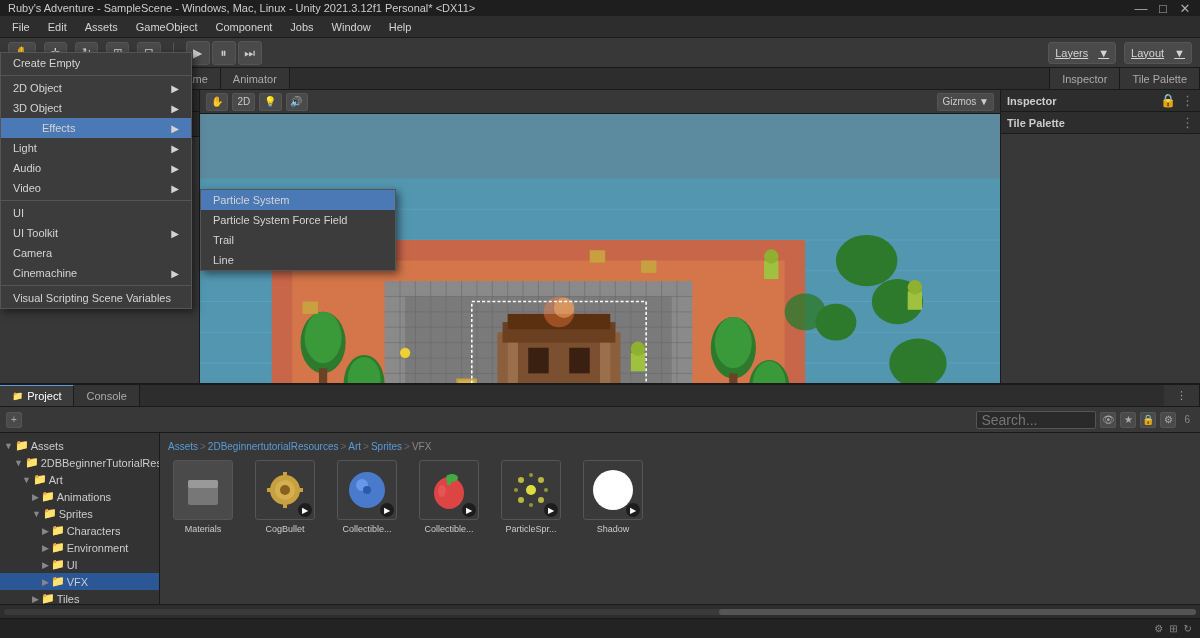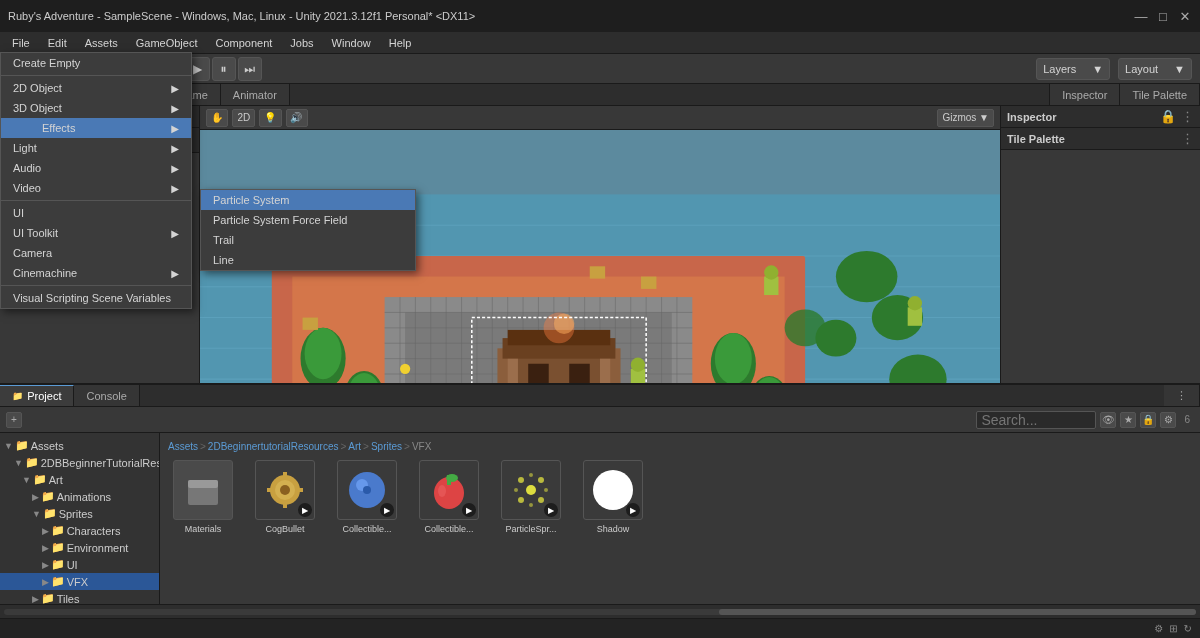--- a/index.html
+++ b/index.html
@@ -14,21 +14,21 @@
       position: relative;
     }
 
     
     #title-bar {
       height: 16px;
       background: #1e1e1e;
       display: flex;
       align-items: center;
       justify-content: space-between;
-      padding: 16px 8px;
+      padding: 0 8px;
       color: #ccc;
       font-size: 11px;
     }
     #title-bar-controls { display: flex; gap: 8px; }
     #title-bar-controls span {
       width: 14px; height: 14px;
       display: inline-flex; align-items: center; justify-content: center;
       cursor: pointer; color: #aaa; font-size: 13px;
     }
 
@@ -64,21 +64,22 @@
       height: 22px;
       padding: 8px 6px;
       background: #4a4a4a;
       border: 1px solid #555;
       border-radius: 3px;
       color: #d4d4d4;
       cursor: pointer;
       font-size: 11px;
       display: flex;
       align-items: center;
-      gap: 16px;
+      gap: 10px;
+      text-decoration: underline;
     }
     .toolbar-separator { width: 1px; height: 20px; background: #555; margin: 0 4px; }
     .play-controls { display: flex; gap: 2px; margin: 0 auto; }
     .play-btn {
       width: 24px; height: 24px;
       background: #4a4a4a;
       border: 1px solid #555;
       border-radius: 3px;
       color: #ccc;
       cursor: pointer;
@@ -159,21 +160,21 @@
     }
     .ctx-item.active { background: #4a79b5; padding-left: 41px; }
     .ctx-divider { height: 1px; background: #555; margin: 2px 0; }
     .ctx-arrow { font-size: 10px; }
 
     
     #submenu {
       position: absolute;
       left: 200px;
       top: calc(52px + 4 * 22px + 2 * 22px + 5px); 
-      width: 216px;
+      width: 196px;
       background: #3c3c3c;
       border: 1px solid #555;
       z-index: 101;
       box-shadow: 3px 3px 8px rgba(0,0,0,0.5);
     }
     .sub-item {
       padding: 4px 12px;
       cursor: pointer;
       font-size: 11px;
       color: #d4d4d4;

